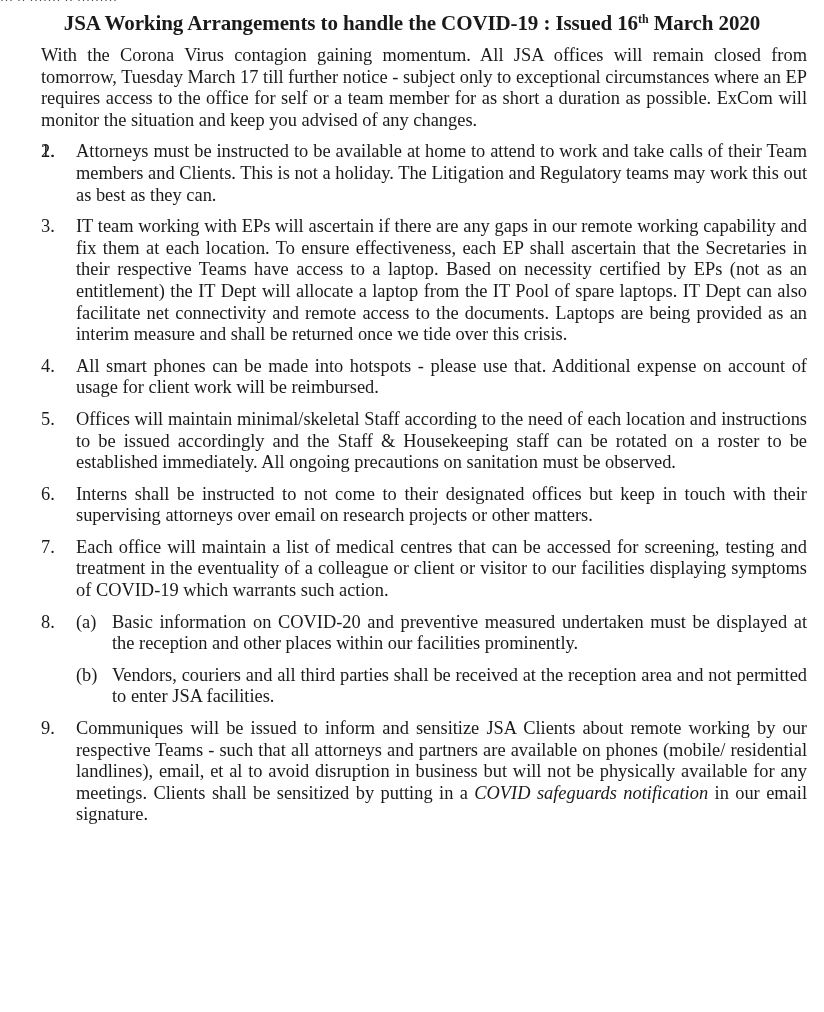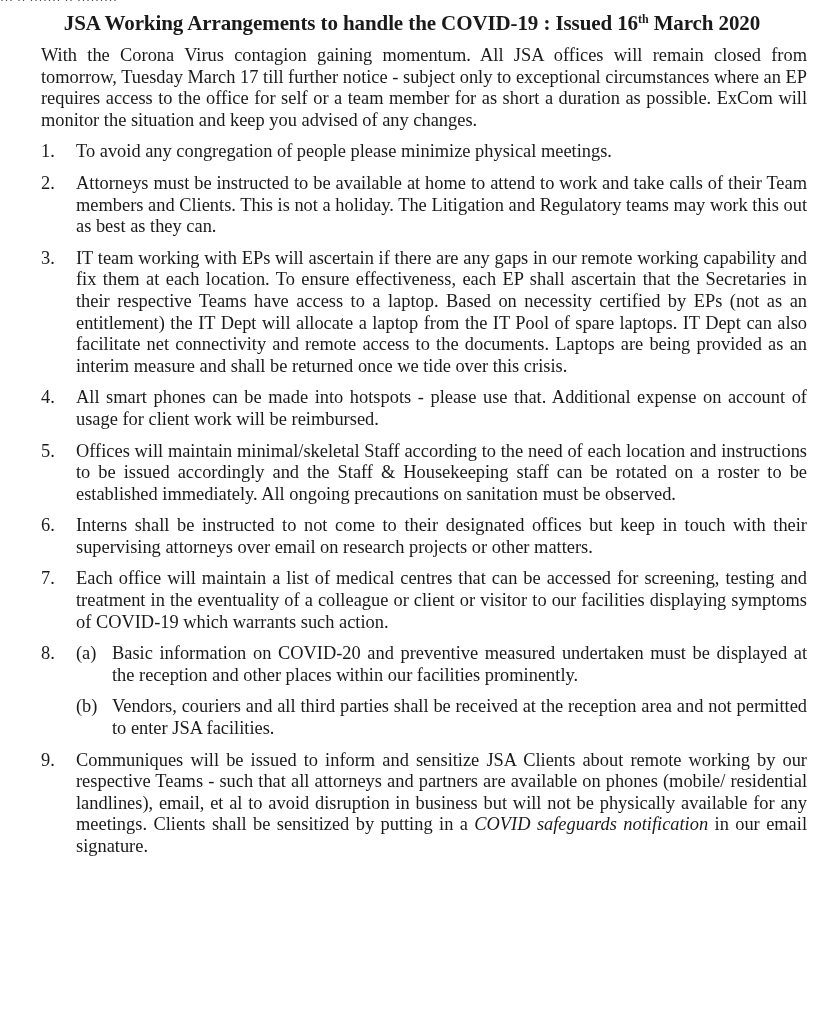--- a/index.html
+++ b/index.html
@@ -103,21 +103,20 @@
   <div class="cutoff-fragment">··· ·· ······· ·· ·········</div>
 
   <h1 class="title" style="margin:0;"><span>JSA Working Arrangements to handle the COVID-19 : Issued 16</span><sup>th</sup><span> March 2020</span></h1>
 
   <div class="body">
 
     <p class="para">With the Corona Virus contagion gaining momentum. All JSA offices will remain closed from tomorrow, Tuesday March 17 till further notice - subject only to exceptional circumstances where an EP requires access to the office for self or a team member for as short a duration as possible. ExCom will monitor the situation and keep you advised of any changes.</p>
 
     <div class="item">
       <span class="item-num">1.</span>
-      <span>To avoid any congregation of people please minimize physical meetings.</span>
     </div>
 
     <div class="item">
       <span class="item-num">2.</span>
       <span>Attorneys must be instructed to be available at home to attend to work and take calls of their Team members and Clients. This is not a holiday. The Litigation and Regulatory teams may work this out as best as they can.</span>
     </div>
 
     <div class="item">
       <span class="item-num">3.</span>
       <span><span>IT team working with EPs will ascertain if there are any gaps in our remote working capability and fix them at each location. To ensure effectiveness, each EP shall ascertain that the Secretaries in their respective Teams have access to a laptop. Based on necessity certified by EPs (not as an</span><span class="dbl-underline"> </span><span>entitlement) the IT Dept will allocate a laptop from the IT Pool of spare laptops. IT Dept can also facilitate net connectivity and remote access to the documents. Laptops are being provided as an interim measure and </span><span class="dbl-underline">shall</span><span> be returned once we tide over this crisis.</span></span>

